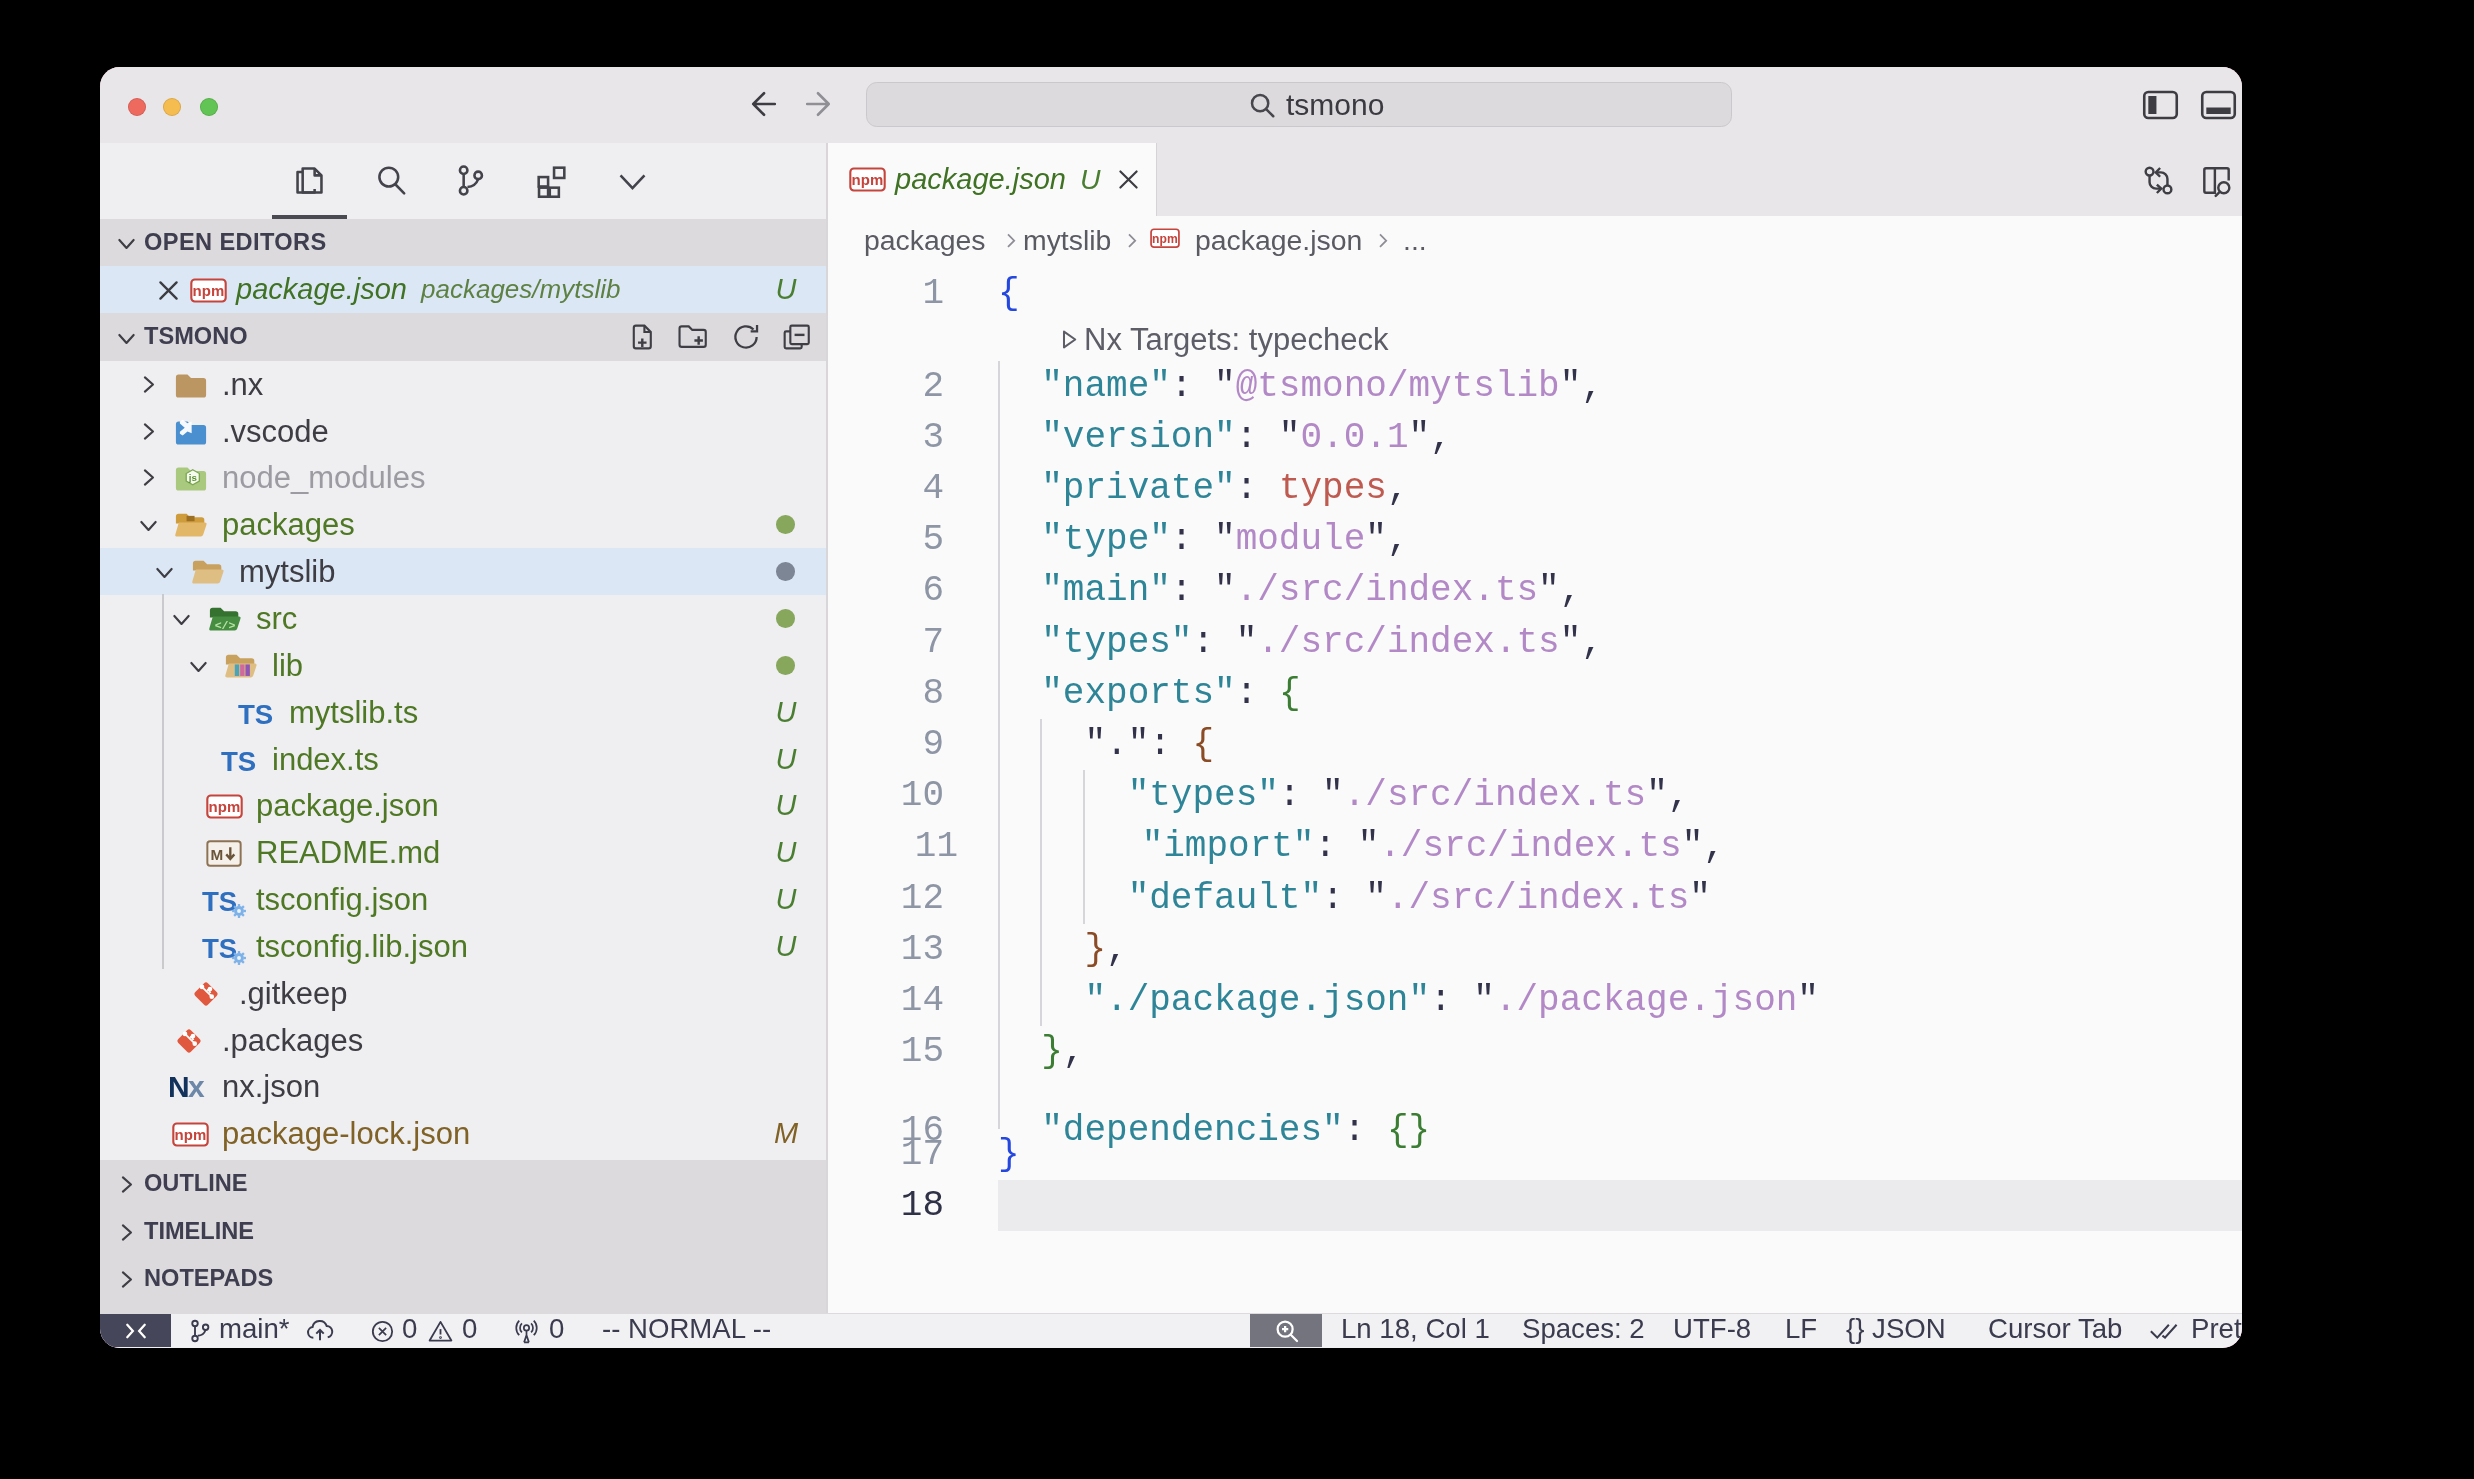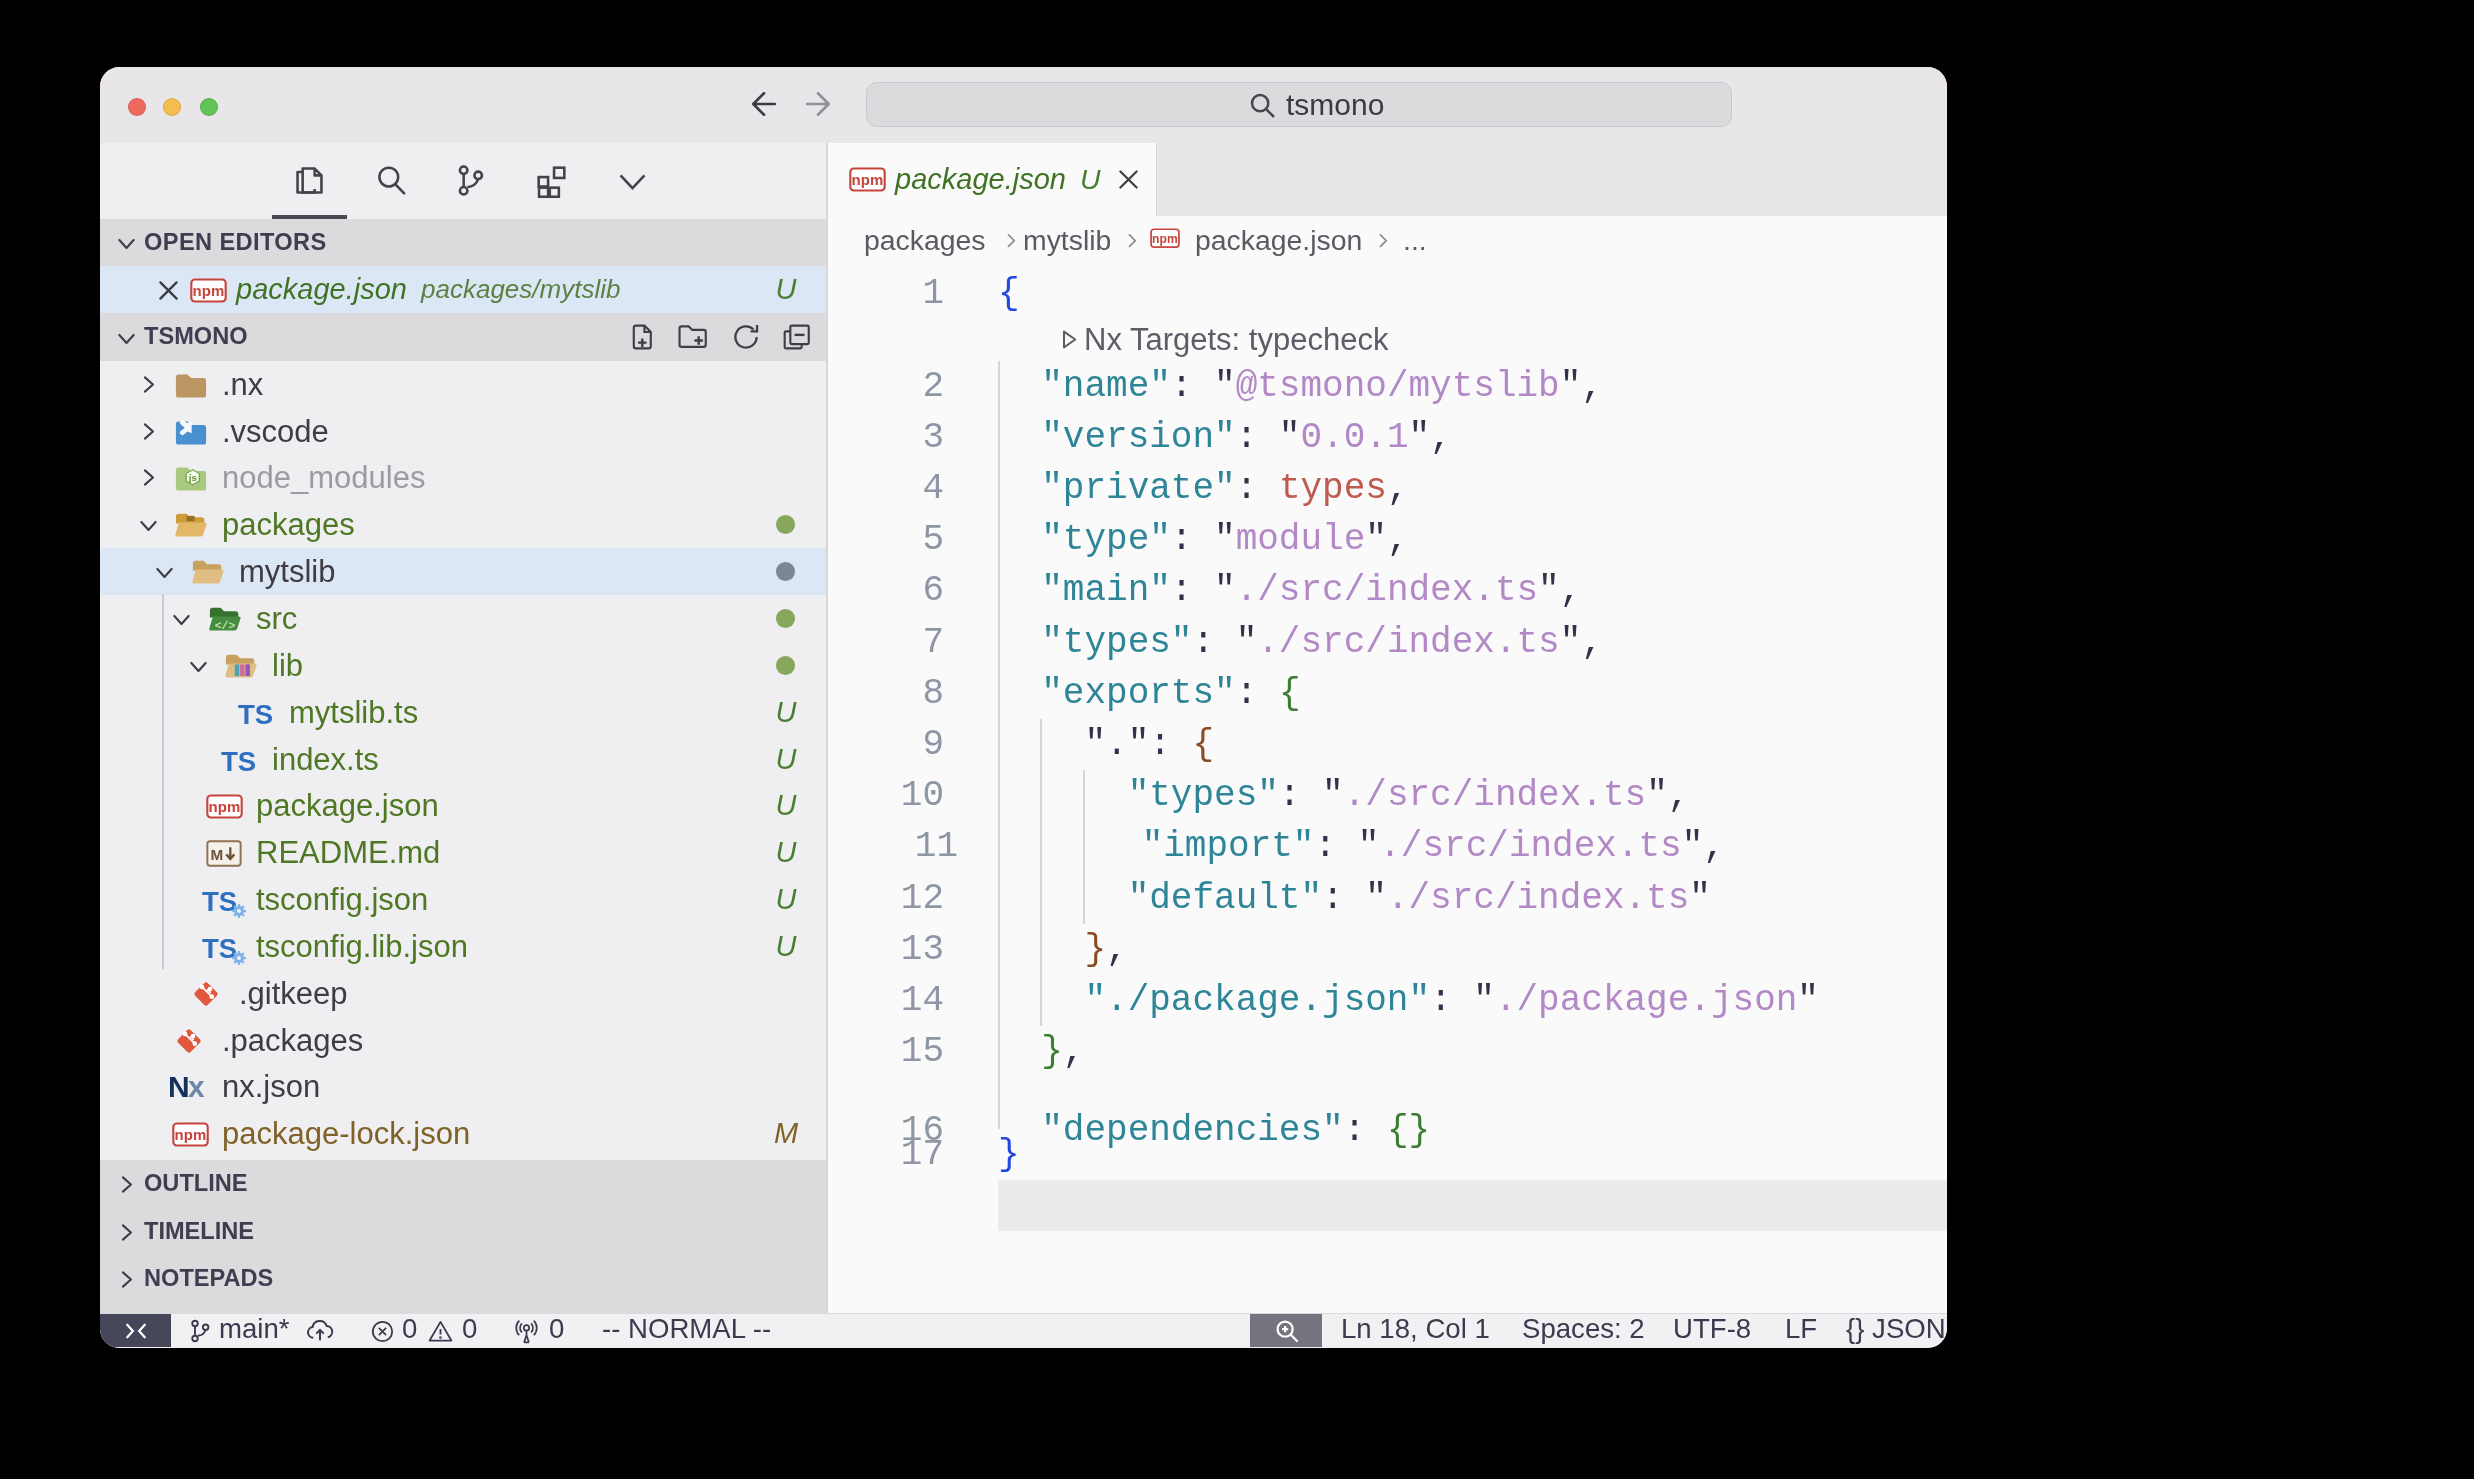--- a/index.html
+++ b/index.html
@@ -1,18 +1,18 @@
 <!DOCTYPE html>
 <html style="font-size:14.2px"><head>
 <meta charset="utf-8">
 <style>
   * { margin:0; padding:0; box-sizing:border-box; }
   html,body { width:2475px; height:1479px; background:#000; overflow:hidden; }
   body { font-family:"Liberation Sans", sans-serif; }
-  .win { position:absolute; left:100px; top:67px; width:1847px; height:1281px;
+  .win { position:absolute; left:100px; top:67px; width:2142px; height:1281px;
          border-radius:19.6px; overflow:hidden; background:#f9a8d4; }
   .abs { position:absolute; }
   
   .titlebar { position:absolute; left:0; top:0; width:2276px; height:76px; background:#e8e6e9; }
   .light { position:absolute; top:31px; width:18px; height:18px; border-radius:50%; box-shadow:inset 0 0 0 0.9px rgba(0,0,0,0.12); }
   .searchbox { position:absolute; left:766px; top:15px; width:866px; height:45px;
                background:#dcdadd; border:1.8px solid #cac8cc; border-radius:10.7px; }
   
   .sidebar { position:absolute; left:0; top:76px; width:726px; height:1171px; background:#efeef1; }
   .shead { position:absolute; left:0; width:726px; height:47px; background:#dcdadd;
@@ -461,20 +461,21 @@
       <div class="cl" style="top:525px;"><span class="ln" style="">8</span><span class="cc">  <span class="k">"exports"</span><span class="p">: </span><span class="b2">{</span></span></div>
       <div class="cl" style="top:576px;"><span class="ln" style="">9</span><span class="cc">    <span class="p">".": </span><span class="b3">{</span></span></div>
       <div class="cl" style="top:627px;"><span class="ln" style="">10</span><span class="cc">      <span class="k">"types"</span><span class="p">: "</span><span class="s">./src/index.ts</span><span class="p">"</span><span class="p">,</span></span></div>
       <div class="cl" style="top:678px;margin-left:14px;"><span class="ln" style="">11</span><span class="cc">      <span class="k">"import"</span><span class="p">: "</span><span class="s">./src/index.ts</span><span class="p">"</span><span class="p">,</span></span></div>
       <div class="cl" style="top:730px;"><span class="ln" style="">12</span><span class="cc">      <span class="k">"default"</span><span class="p">: "</span><span class="s">./src/index.ts</span><span class="p">"</span></span></div>
       <div class="cl" style="top:781px;"><span class="ln" style="">13</span><span class="cc">    <span class="b3">}</span><span class="p">,</span></span></div>
       <div class="cl" style="top:832px;"><span class="ln" style="">14</span><span class="cc">    <span class="k">"./package.json"</span><span class="p">: "</span><span class="s">./package.json</span><span class="p">"</span></span></div>
       <div class="cl" style="top:883px;"><span class="ln" style="">15</span><span class="cc">  <span class="b2">}</span><span class="p">,</span></span></div>
       <div class="cl" style="top:934px;margin-top:28px;"><span class="ln" style="">16</span><span class="cc">  <span class="k">"dependencies"</span><span class="p">: </span><span class="b2">{}</span></span></div>
       <div class="cl" style="top:986px;"><span class="ln" style="">17</span><span class="cc"><span class="b1">}</span></span></div>
+      <div class="cl" style="top:1037px;"><span class="ln" style="color:#2f3147;">18</span><span class="cc"></span></div>
       <div class="abs" style="left:227px;top:176px;height:41px;line-height:41px;font-size:31px;color:#5d5d68;">
         <svg class="icon" style="left:0px;top:7.1px" width="27" height="27" viewBox="0 0 24 24">
           <path d="M8 5 L18 12 L8 19 Z" fill="none" stroke="#5d5d68" stroke-width="1.8" stroke-linejoin="round"></path>
         </svg>
         <span class="abs" style="left:29px;white-space:pre;">Nx Targets: typecheck</span>
       </div>
       <div class="abs" style="left:1516px;top:124px;width:29px;height:522px;background:#c2c2c7;"></div>
       <div class="abs" style="left:1516px;top:595px;width:29px;height:3.6px;background:#9aa1ab;"></div>
     </div>
   <div class="abs" style="left:726px;top:76px;width:1.8px;height:1171px;background:#d8d6d9;"></div>

